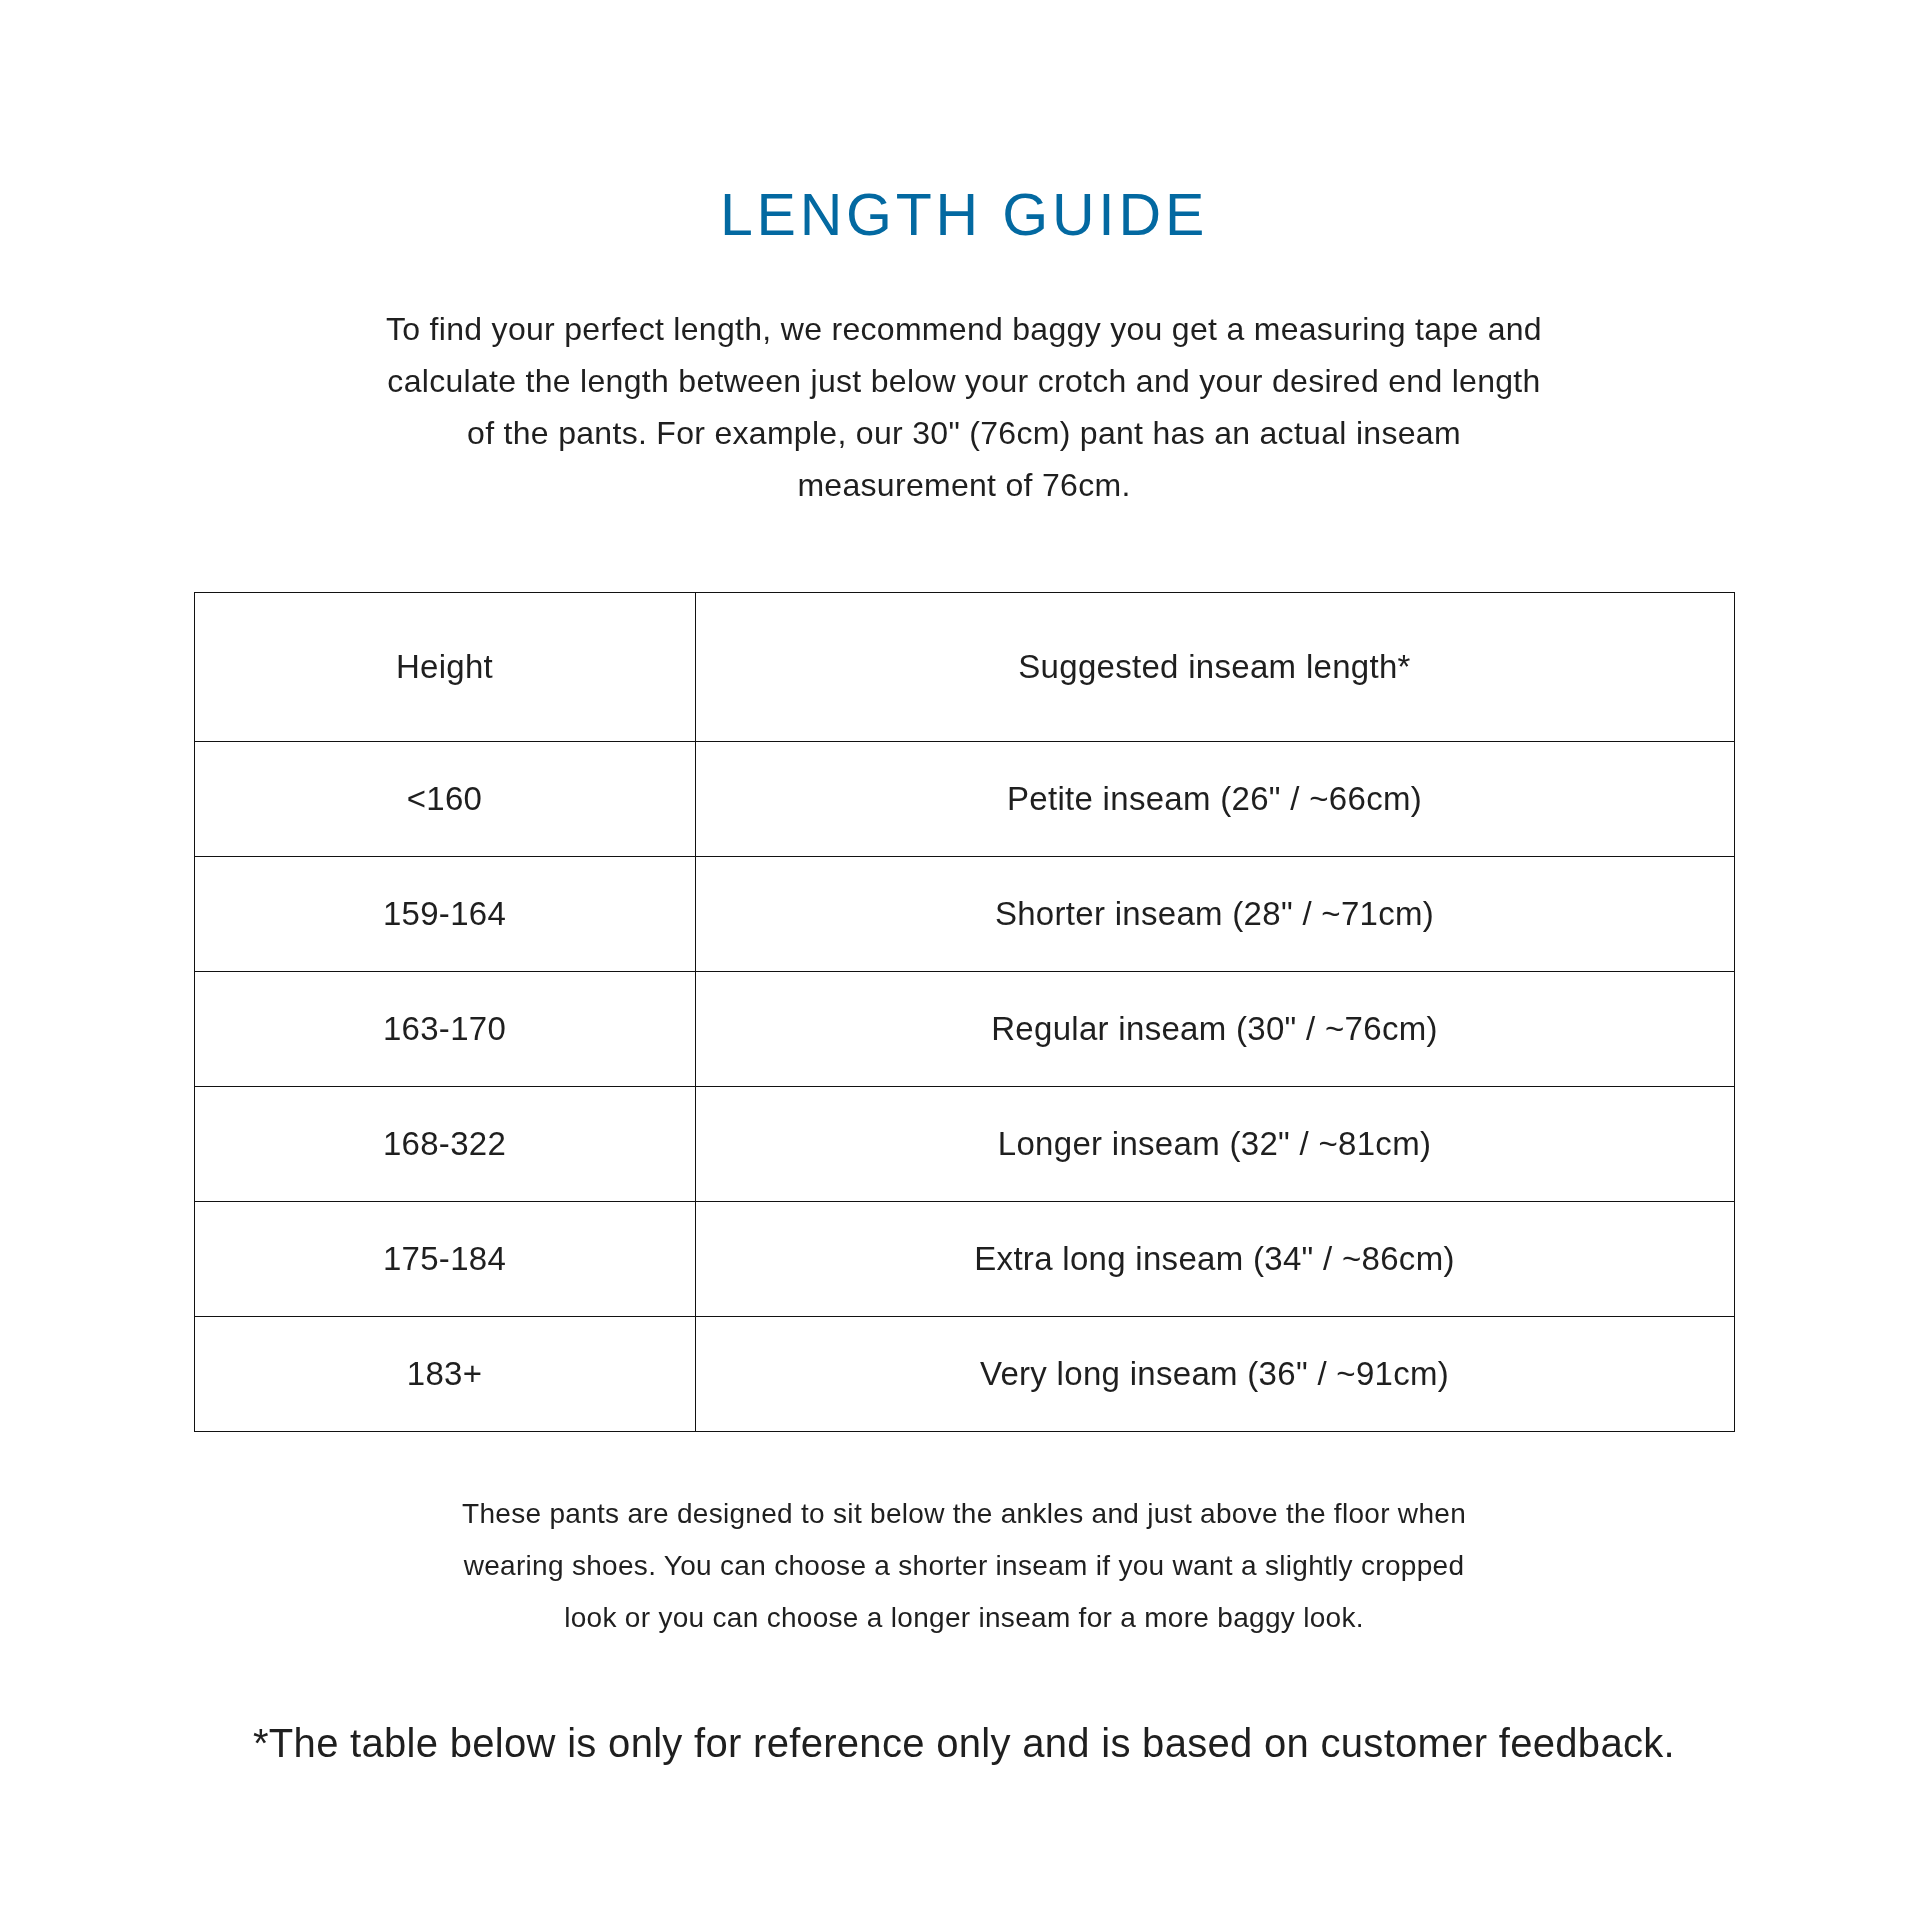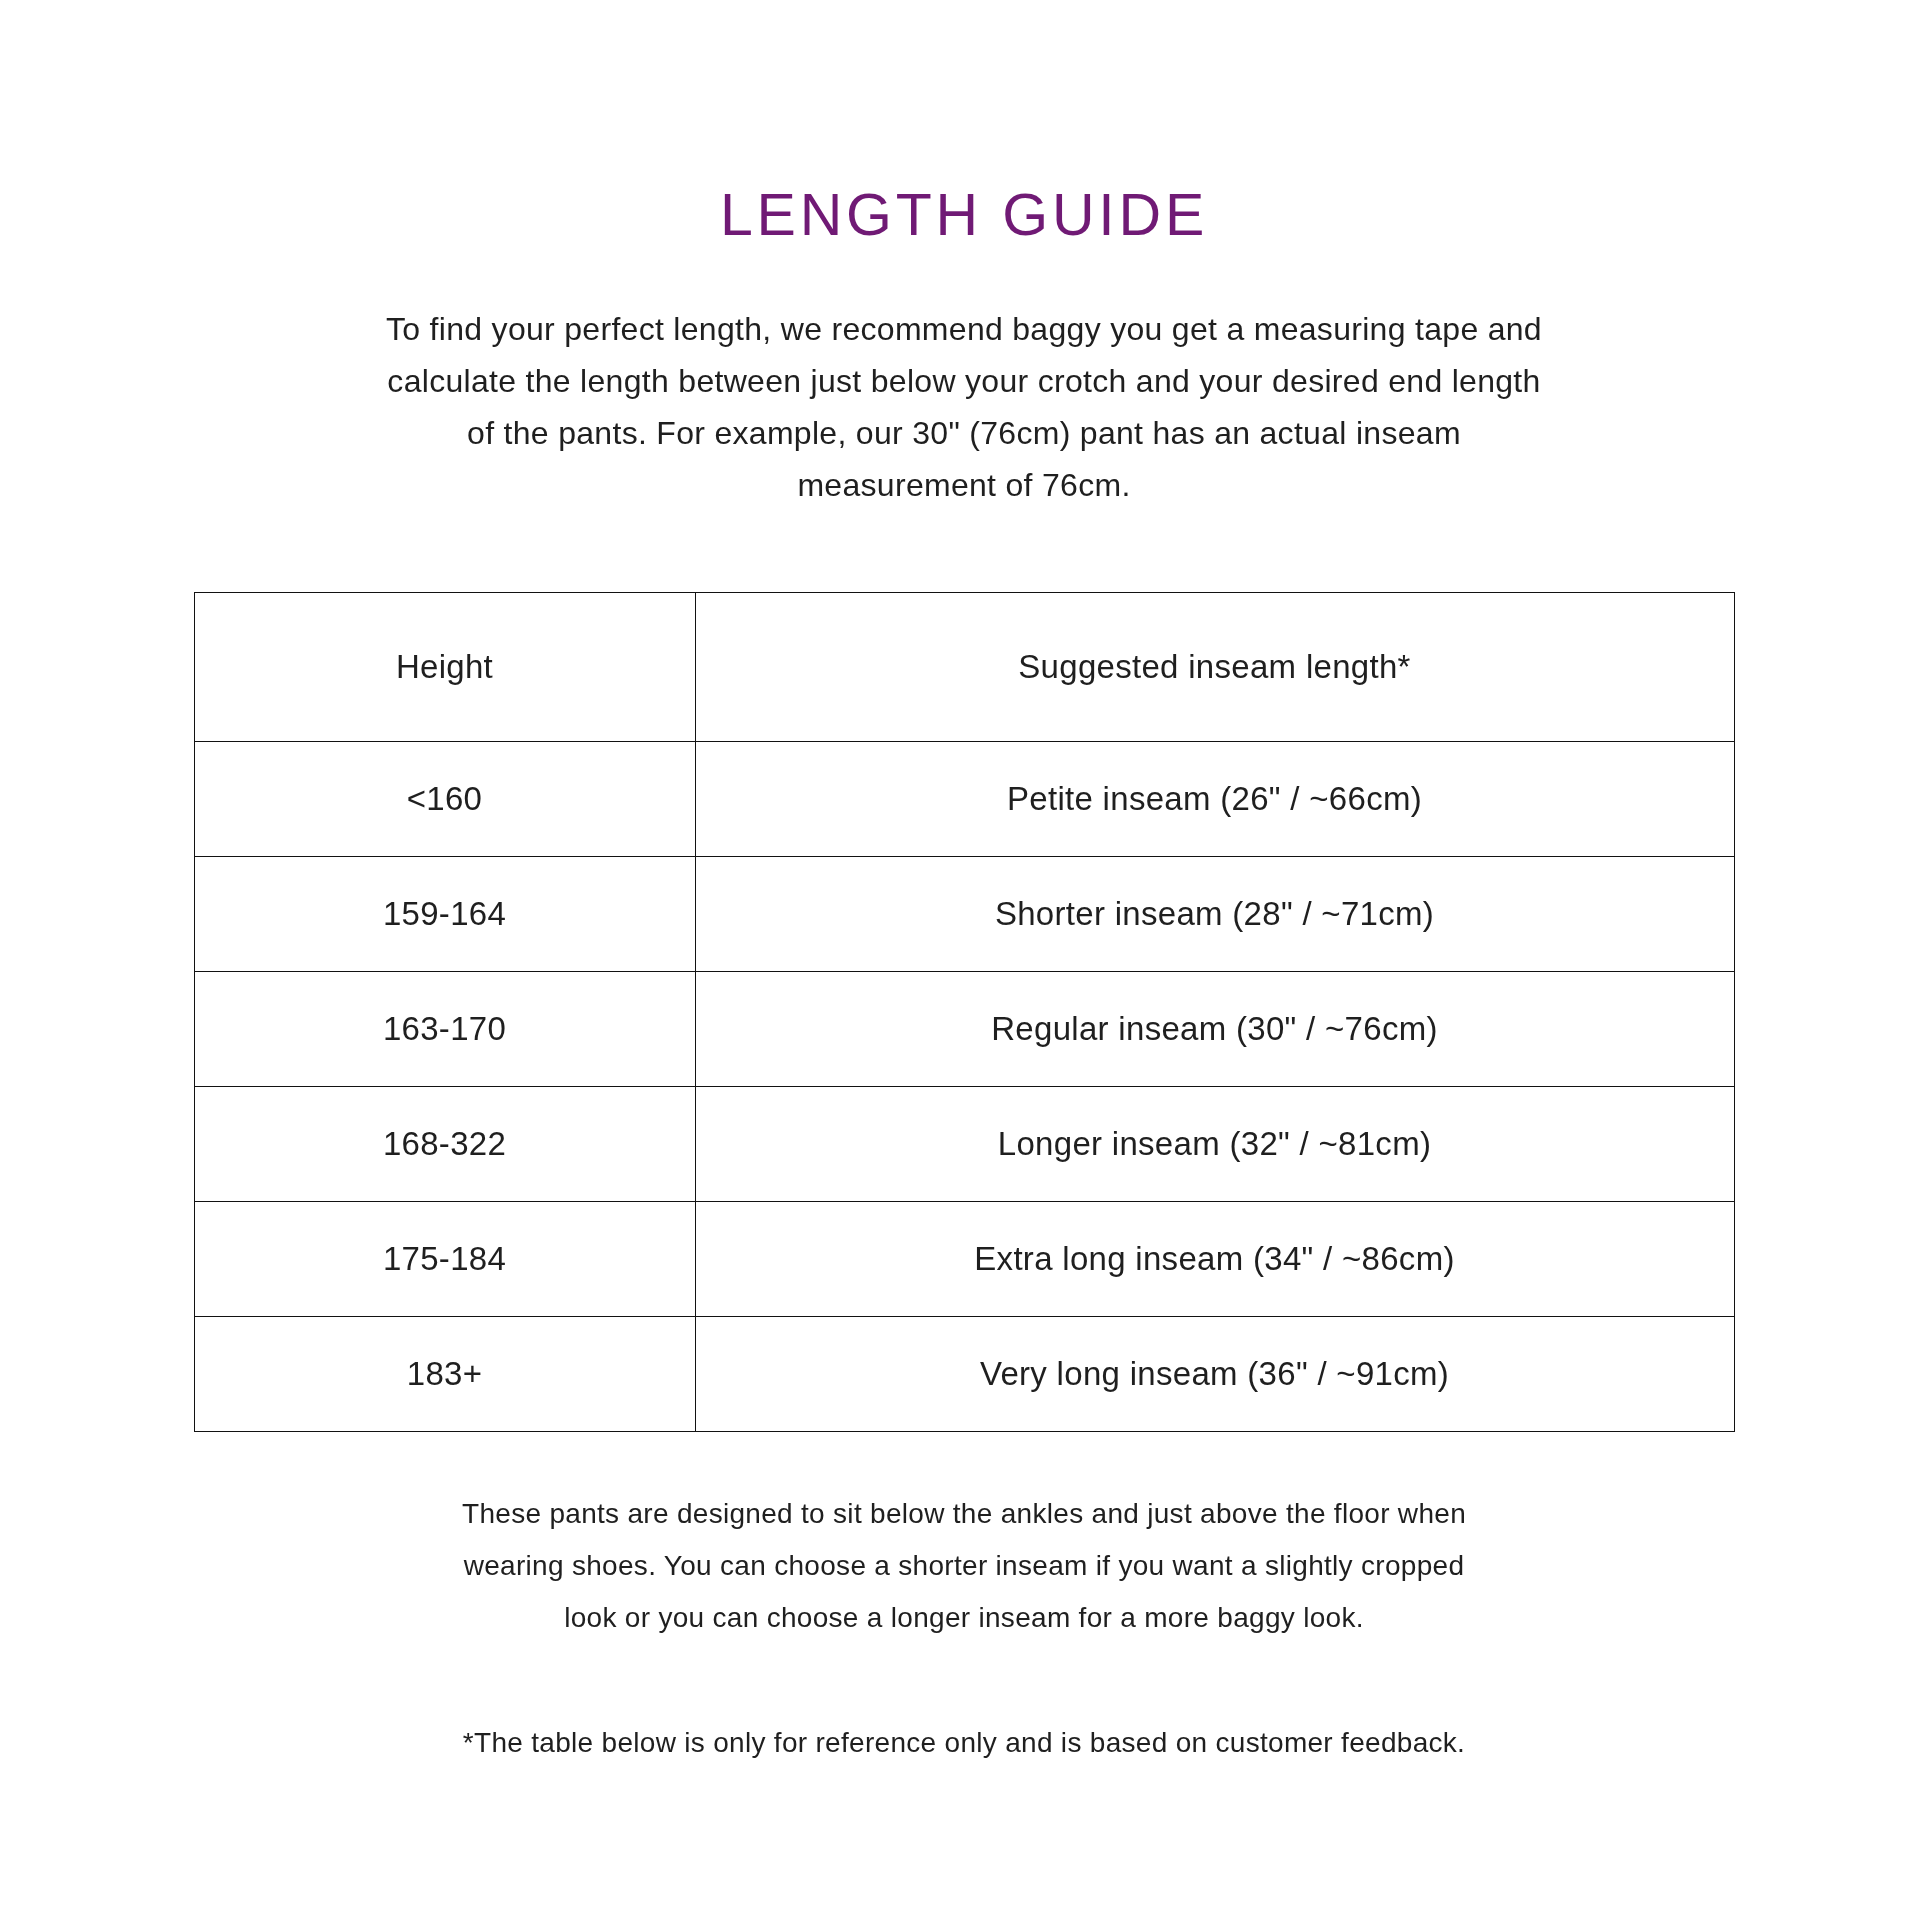--- a/index.html
+++ b/index.html
@@ -18,21 +18,21 @@
     box-sizing: border-box;
   }
   .title {
     margin: 0;
     padding-top: 186px;
     text-align: center;
     font-size: 59px;
     line-height: 1;
     font-weight: 300;
     letter-spacing: 3.8px;
-    color: #701a75;
+    color: #0369a1;
   }
   .intro {
     margin-top: 58px;
     text-align: center;
     font-size: 32px;
     line-height: 52px;
     letter-spacing: 0.3px;
   }
   .guide-table {
     margin: 81px auto 0 auto;
@@ -57,21 +57,21 @@
   .note {
     margin-top: 56px;
     text-align: center;
     font-size: 28px;
     line-height: 52px;
     letter-spacing: 0.3px;
   }
   .footnote {
     margin-top: 73px;
     text-align: center;
-    font-size: 28px;
+    font-size: 40px;
     line-height: 52px;
     letter-spacing: 0.3px;
   }
 </style>
 </head>
 <body>
 
 <div class="page">
 
   <h1 class="title">LENGTH GUIDE</h1>

